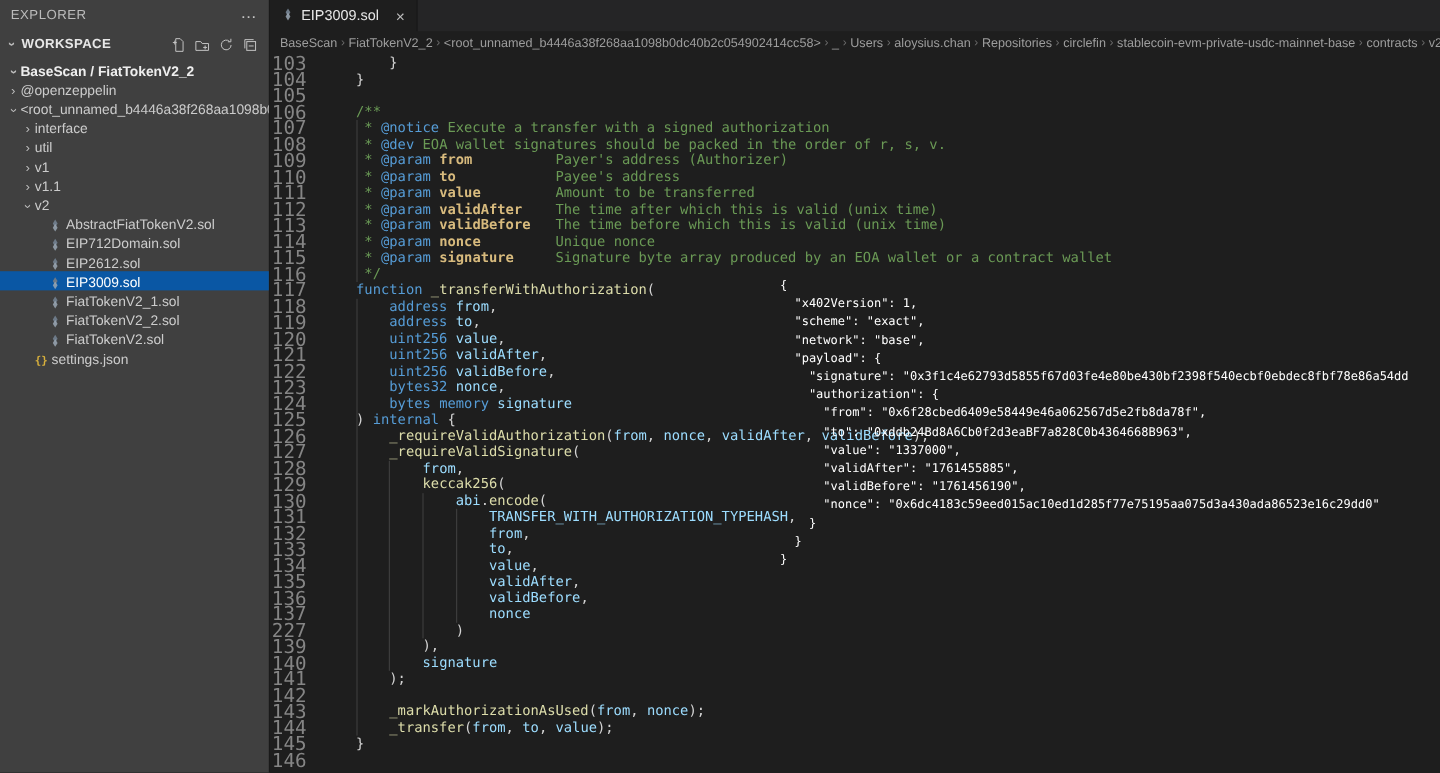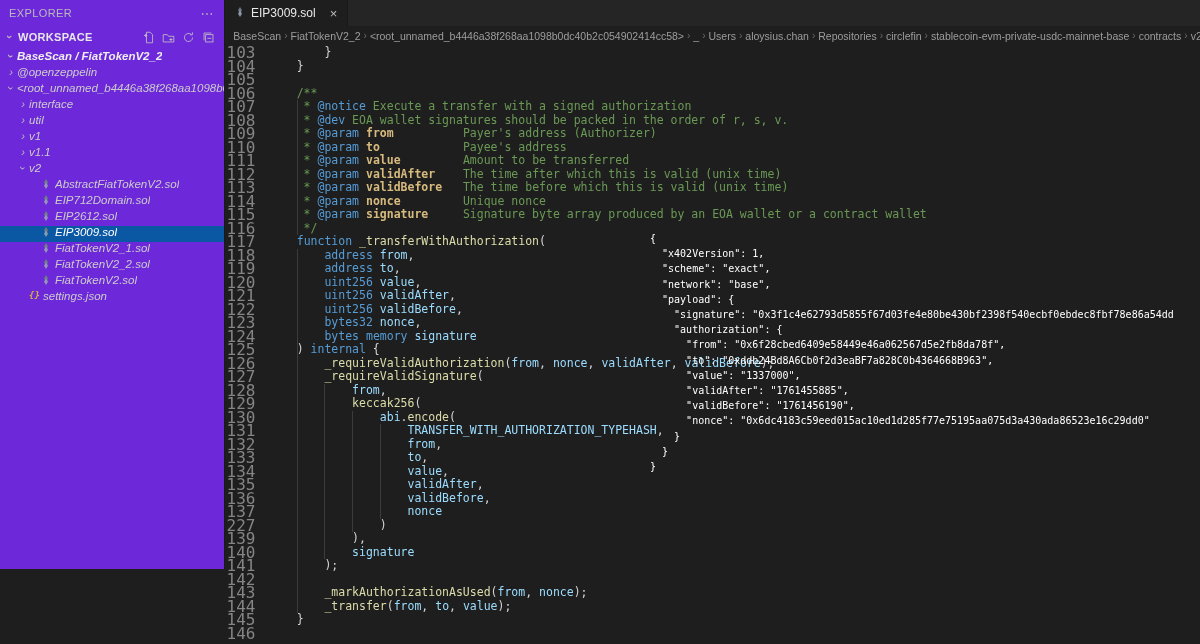--- a/index.html
+++ b/index.html
@@ -1,32 +1,32 @@
 <!DOCTYPE html>
 <html style="--selection: #0a57a4; --comment: #6a9955; --keyword: #569cd6; --function: #dcdcaa; --variable: #9cdcfe; --plain: #d4d4d4; --docparam: #d7ba7d; --linenumber: #858585; --breadcrumb: #9d9d9d; --overlay: #ffffff;"><head>
 <meta charset="utf-8">
 <style>
   * { box-sizing: border-box; margin: 0; padding: 0; }
   html,body { width:1200px; height:644px; overflow:hidden; background:#1e1e1e;
     font-family:"Liberation Sans", sans-serif; position:relative; }
 
   
-  .sidebar { position:absolute; left:0; top:0; width:225px; height:569px;
-    background:#6d28d9; color:#cccccc; border-right:1px solid #191919; z-index:2; }
+  .sidebar { position:absolute; left:0; top:0; width:225px; height:644px;
+    background:#404040; color:#cccccc; border-right:1px solid #191919; z-index:2; }
   .explorer-header { height:26px; display:flex; align-items:center; justify-content:space-between;
     padding:0 10px 0 9px; font-size:11px; color:#bbbbbb; letter-spacing:.4px; }
   .more-dots { color:#c5c5c5; font-size:13px; cursor:pointer; }
   .workspace-header { height:22px; display:flex; align-items:center; font-size:11px;
     font-weight:bold; color:#e7e7e7; padding-left:4px; letter-spacing:.3px; }
   .workspace-header .chev { margin-right:2px; }
   .ws-actions { margin-left:auto; display:flex; gap:7px; padding-right:9px; }
   .ws-actions svg { width:13px; height:13px; stroke:#c5c5c5; fill:none; stroke-width:1; cursor:pointer; }
   .tree { padding-top:2px; }
-  .tree-row { height:16px; display:flex; align-items:flex-start; font-size:11.5px; color:#cccccc;
-    white-space:nowrap; overflow:hidden; cursor:pointer;font-style:italic; }
+  .tree-row { height:16px; display:flex; align-items:flex-end; font-size:11.5px; color:#cccccc;
+    white-space:nowrap; overflow:hidden; cursor:pointer; }
   .tree-row.selected { background:var(--selection,#0a57a4); color:#ffffff; }
   .tree-row.bold { color:#eeeeee; font-weight:bold; }
   .chev { display:inline-block; width:12px; text-align:center; font-size:11px; color:#bdbdbd;
     flex:none; line-height:12px; }
   .chev.down { transform:rotate(90deg); }
   .chev-spacer { display:inline-block; width:12px; flex:none; }
   .t-icon { display:inline-flex; width:14px; flex:none; align-items:center; }
   .t-icon svg { width:10px; height:12px; }
   .json-icon { color:#d9b13c; font-size:9px; font-weight:bold;
     font-family:"DejaVu Sans Mono", monospace; width:14px; flex:none; }

